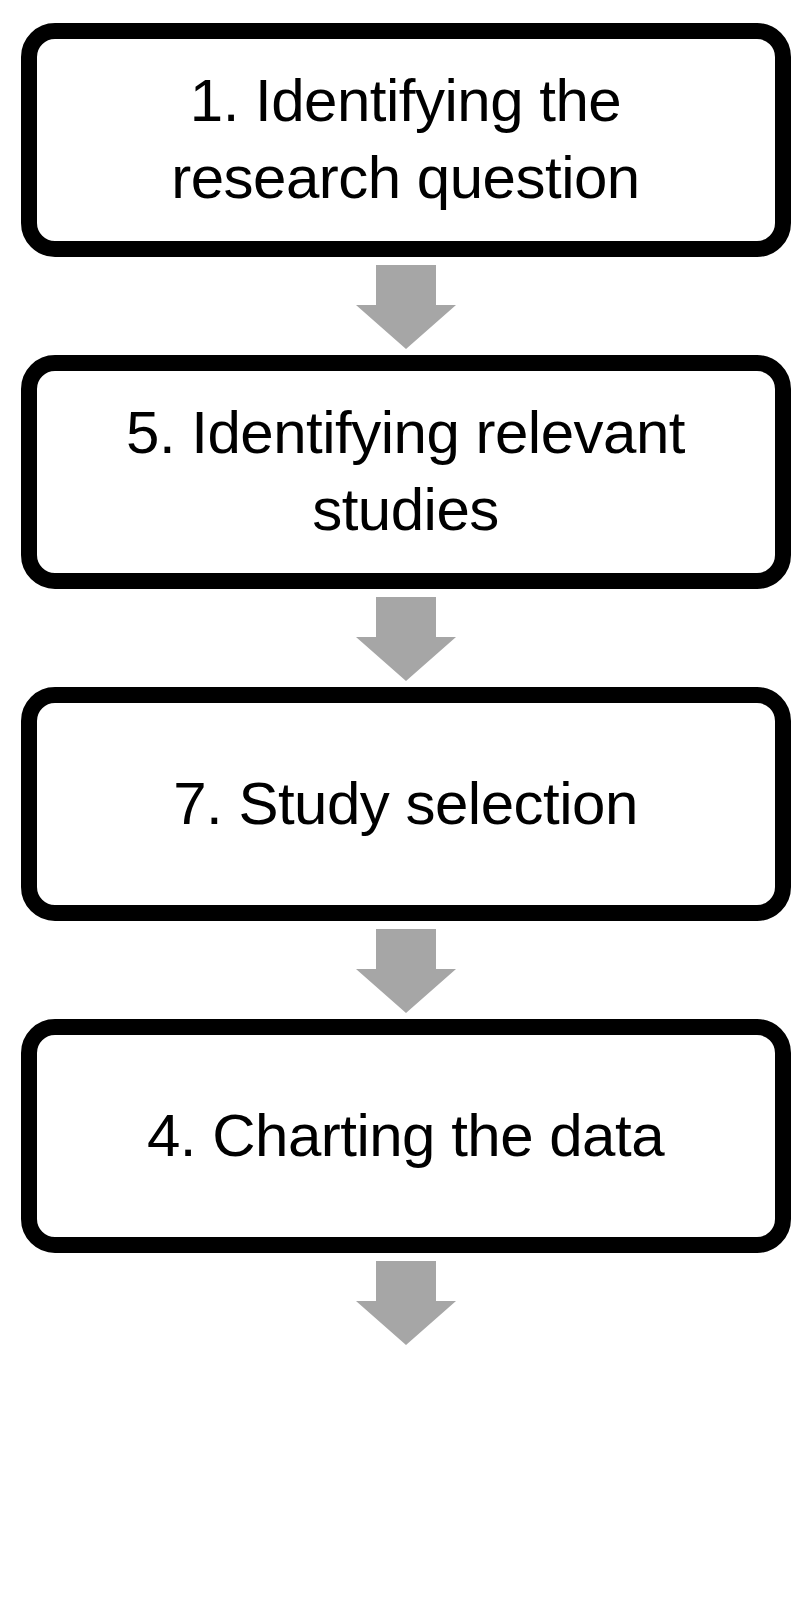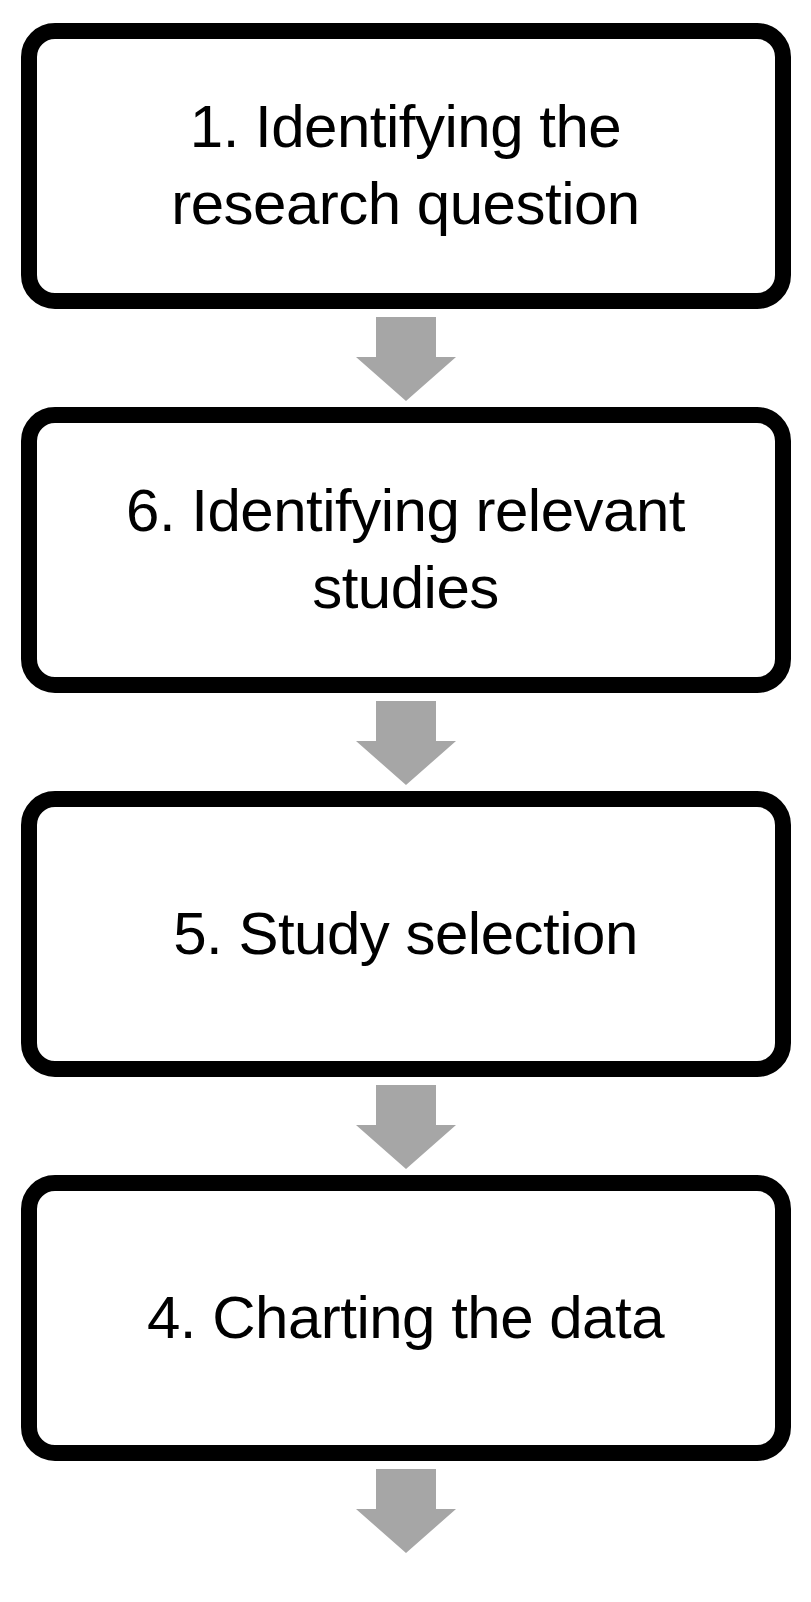--- a/index.html
+++ b/index.html
@@ -15,21 +15,21 @@
   }
   .flow {
     padding-top: 23px;
     display: flex;
     flex-direction: column;
     align-items: center;
   }
   .step-box {
     box-sizing: border-box;
     width: 770px;
-    height: 286px;
+    height: 234px;
     background: var(--box-fill, #ffffff);
     border: 16px solid var(--box-border, #000000);
     border-radius: 34px;
     display: flex;
     align-items: center;
     justify-content: center;
     text-align: center;
   }
   .step-label {
     font-family: "Liberation Sans", sans-serif;
@@ -68,32 +68,32 @@
 research question</div>
     </div>
 
     <div class="arrow-wrap">
       <svg class="arrow-svg" viewBox="0 0 100 84">
         <polygon class="arrow-poly" points="20,0 80,0 80,40 100,40 50,84 0,40 20,40" fill="#a6a6a6"></polygon>
       </svg>
     </div>
 
     <div class="step-box">
-      <div class="step-label">6. Identifying relevant
+      <div class="step-label">5. Identifying relevant
 studies</div>
     </div>
 
     <div class="arrow-wrap">
       <svg class="arrow-svg" viewBox="0 0 100 84">
         <polygon class="arrow-poly" points="20,0 80,0 80,40 100,40 50,84 0,40 20,40" fill="#a6a6a6"></polygon>
       </svg>
     </div>
 
     <div class="step-box">
-      <div class="step-label">5. Study selection</div>
+      <div class="step-label">7. Study selection</div>
     </div>
 
     <div class="arrow-wrap">
       <svg class="arrow-svg" viewBox="0 0 100 84">
         <polygon class="arrow-poly" points="20,0 80,0 80,40 100,40 50,84 0,40 20,40" fill="#a6a6a6"></polygon>
       </svg>
     </div>
 
     <div class="step-box">
       <div class="step-label">4. Charting the data</div>

